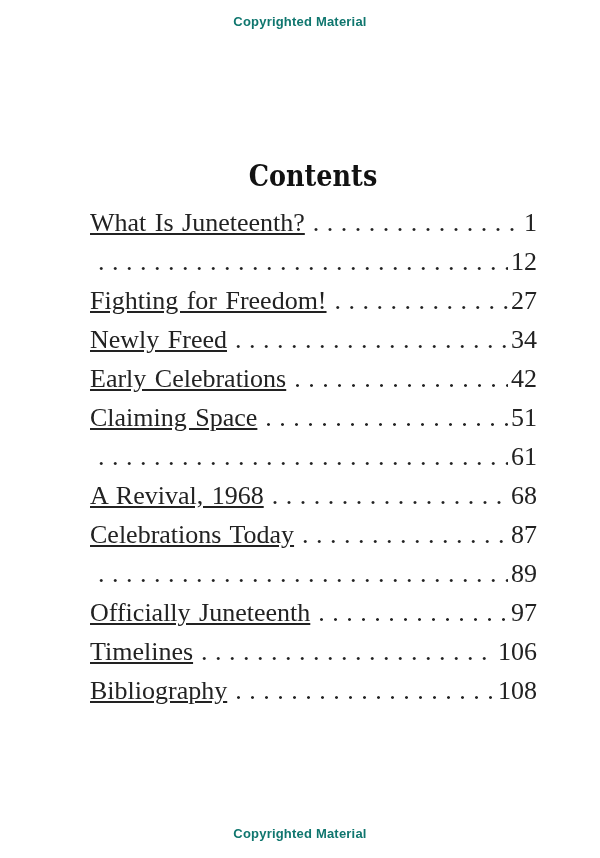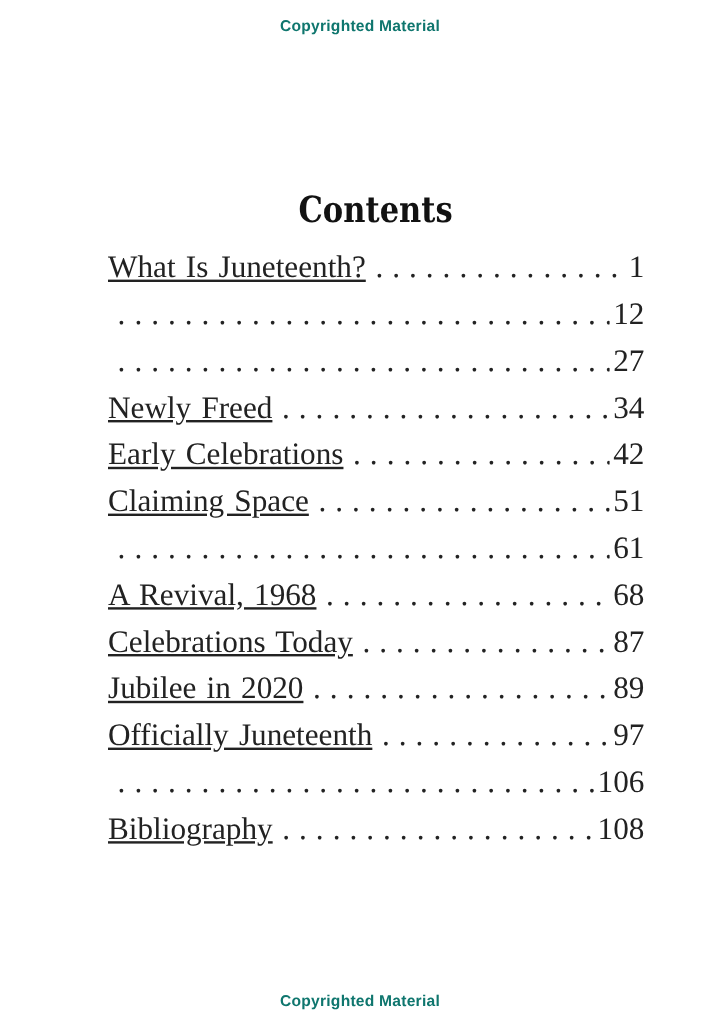--- a/index.html
+++ b/index.html
@@ -91,20 +91,21 @@
   <div class="toc-row">
     <span class="toc-label">What Is Juneteenth?</span>
       <span class="toc-leader">. . . . . . . . . . . . . . . . . . . . . . . . . . . . . . . . . . . . . . . . . . . . .</span>
       <span class="toc-page">1</span>
   </div>
   <div class="toc-row">
       <span class="toc-leader">. . . . . . . . . . . . . . . . . . . . . . . . . . . . . . . . . . . . . . . . . . . . .</span>
       <span class="toc-page">12</span>
   </div>
   <div class="toc-row">
+    <span class="toc-label">Fighting for Freedom!</span>
       <span class="toc-leader">. . . . . . . . . . . . . . . . . . . . . . . . . . . . . . . . . . . . . . . . . . . . .</span>
       <span class="toc-page">27</span>
   </div>
   <div class="toc-row">
     <span class="toc-label">Newly Freed</span>
       <span class="toc-leader">. . . . . . . . . . . . . . . . . . . . . . . . . . . . . . . . . . . . . . . . . . . . .</span>
       <span class="toc-page">34</span>
   </div>
   <div class="toc-row">
     <span class="toc-label">Early Celebrations</span>
@@ -124,30 +125,30 @@
     <span class="toc-label">A Revival, 1968</span>
       <span class="toc-leader">. . . . . . . . . . . . . . . . . . . . . . . . . . . . . . . . . . . . . . . . . . . . .</span>
       <span class="toc-page">68</span>
   </div>
   <div class="toc-row">
     <span class="toc-label">Celebrations Today</span>
       <span class="toc-leader">. . . . . . . . . . . . . . . . . . . . . . . . . . . . . . . . . . . . . . . . . . . . .</span>
       <span class="toc-page">87</span>
   </div>
   <div class="toc-row">
-    <span class="toc-label">Jubilee in 2020</span>
       <span class="toc-leader">. . . . . . . . . . . . . . . . . . . . . . . . . . . . . . . . . . . . . . . . . . . . .</span>
       <span class="toc-page">89</span>
   </div>
   <div class="toc-row">
     <span class="toc-label">Officially Juneteenth</span>
       <span class="toc-leader">. . . . . . . . . . . . . . . . . . . . . . . . . . . . . . . . . . . . . . . . . . . . .</span>
       <span class="toc-page">97</span>
   </div>
   <div class="toc-row">
+    <span class="toc-label">Timelines</span>
       <span class="toc-leader">. . . . . . . . . . . . . . . . . . . . . . . . . . . . . . . . . . . . . . . . . . . . .</span>
       <span class="toc-page">106</span>
   </div>
   <div class="toc-row">
     <span class="toc-label">Bibliography</span>
       <span class="toc-leader">. . . . . . . . . . . . . . . . . . . . . . . . . . . . . . . . . . . . . . . . . . . . .</span>
       <span class="toc-page">108</span>
   </div>
 </div>
 

